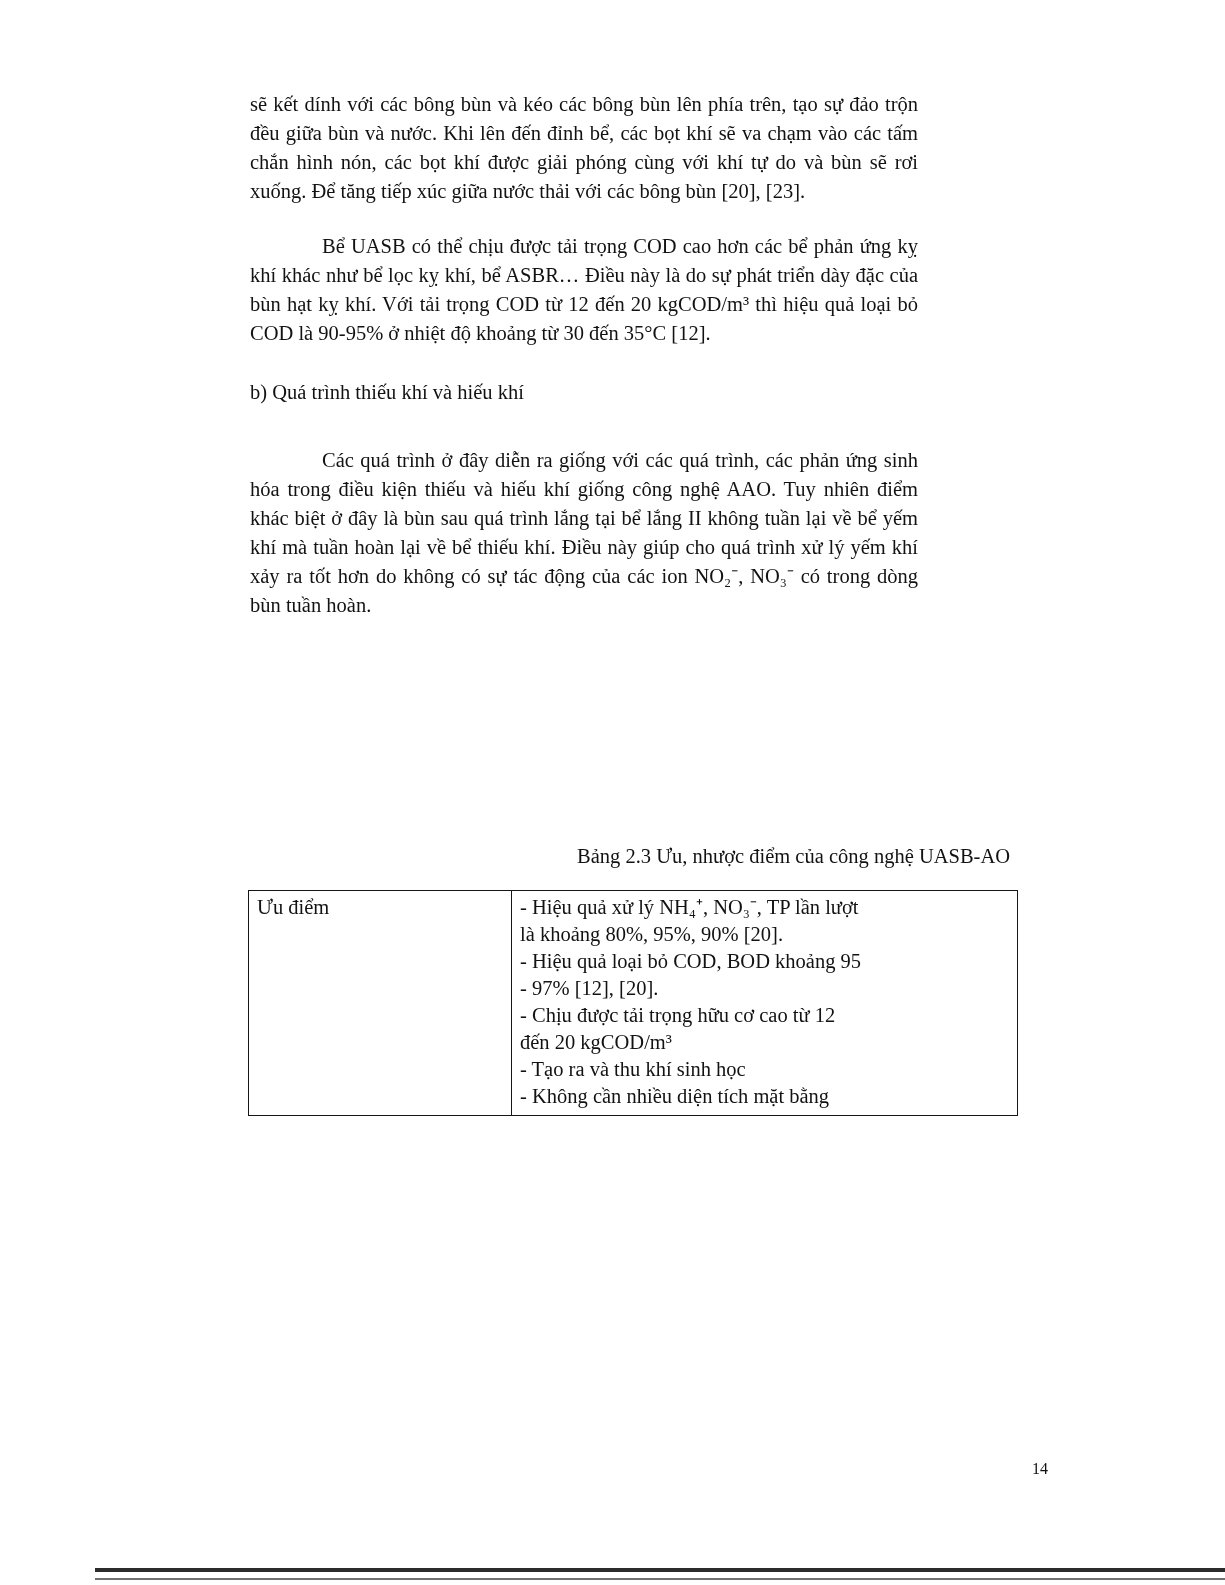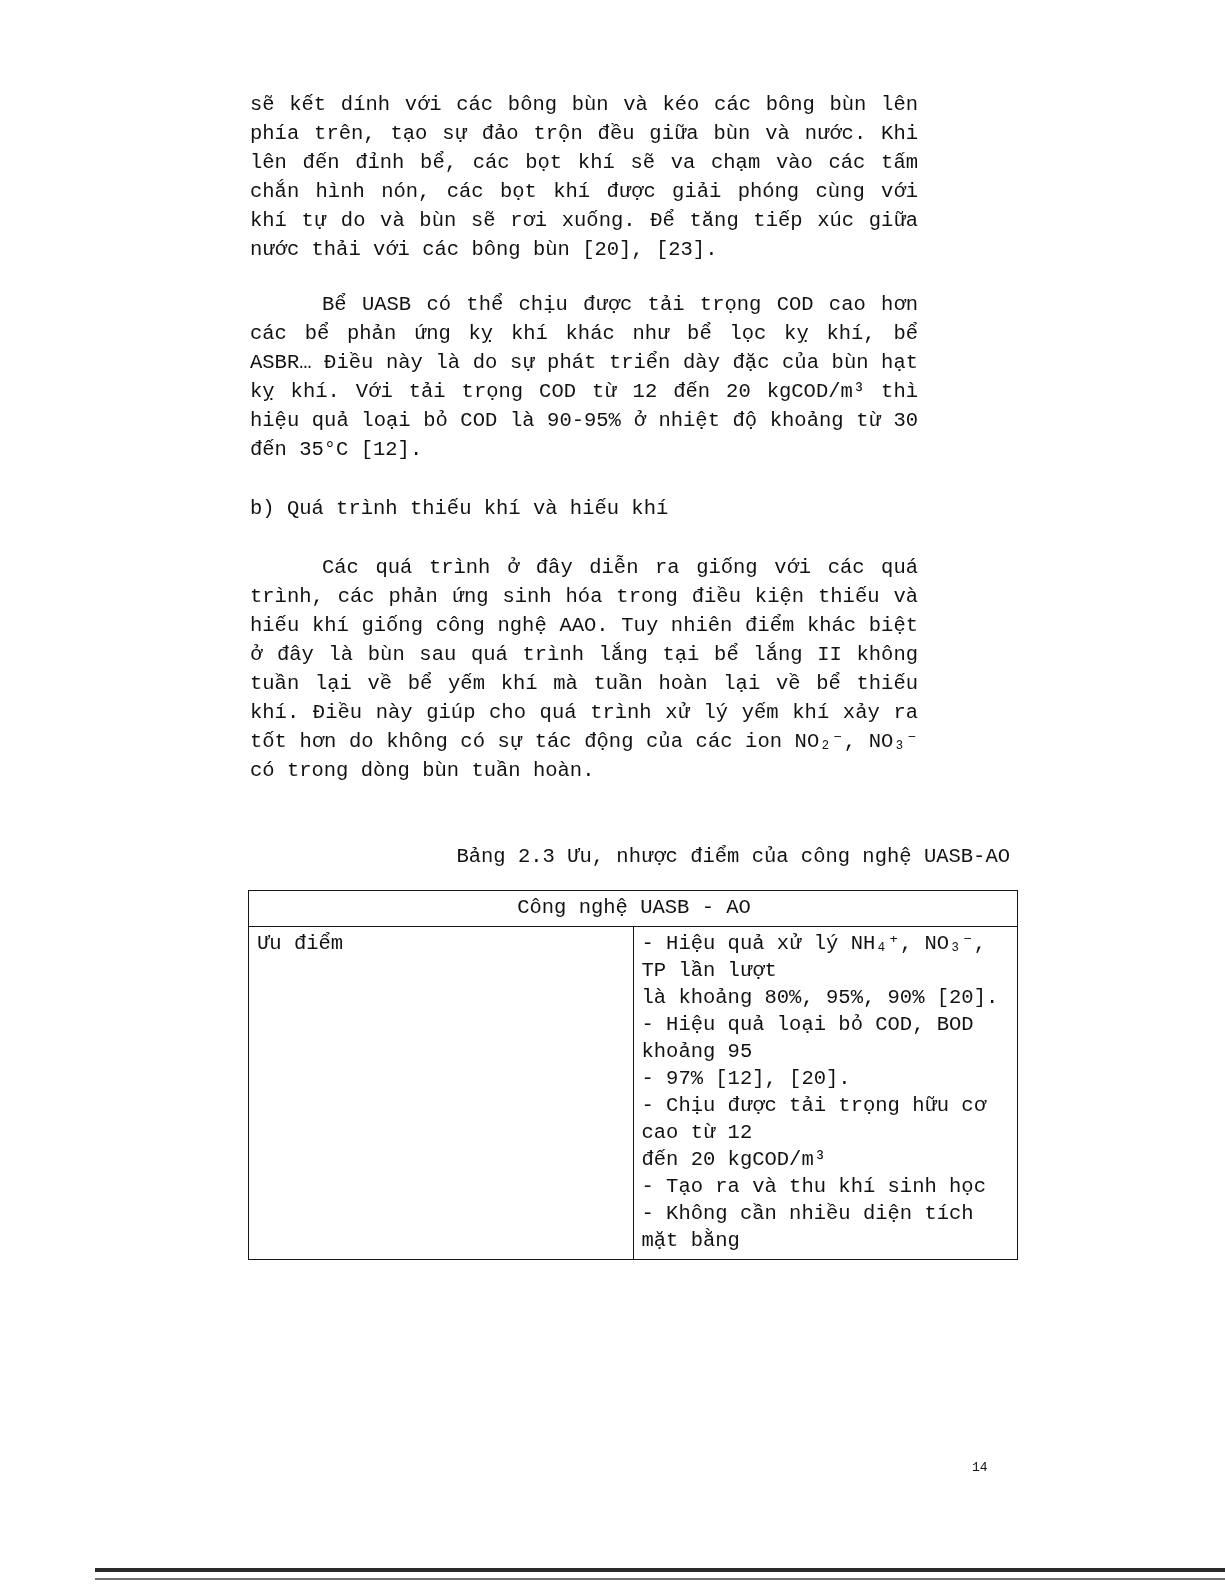--- a/index.html
+++ b/index.html
@@ -2,36 +2,36 @@
 <html lang="vi"><head>
 <meta charset="utf-8">
 <style>
   html,body{margin:0;padding:0;background:#ffffff;}
   .page{
     position:relative;
     width:1225px;
     height:1585px;
     background:#ffffff;
     overflow:hidden;
-    font-family:Liberation Mono, monospace;
+    font-family:Liberation Serif, serif;
     color:#121212;
   }
   .textcol{
     position:absolute;
     left:250px;
     top:90px;
     width:668px;
     font-size:20.5px;
     line-height:29px;
     text-align:justify;
   }
   .para{margin:0 0 26px 0;}
   .para.indent{text-indent:72px;}
   .heading{
-    margin:30px 0 30px 0;
+    margin:30px 0 39px 0;
     text-align:left;
     font-size:20.5px;
   }
   .caption{
     position:absolute;
     top:843px;
     left:210px;
     width:800px;
     text-align:right;
     font-size:20.5px;
@@ -55,22 +55,22 @@
   td.thead{
     text-align:center;
     padding-top:2px;
     padding-bottom:2px;
   }
   td.rowlabel{width:248px;}
   td.content{white-space:pre-line;}
   .pagenum{
     position:absolute;
     top:1460px;
-    left:972px;
-    font-size:13px;
+    left:1032px;
+    font-size:16px;
   }
   .scanline-a{
     position:absolute;
     top:1568px;
     left:95px;
     right:0;
     height:4px;
     background:#2b2b2b;
   }
   .scanline-b{
@@ -92,23 +92,20 @@
     <p class="para indent">Bể UASB có thể chịu được tải trọng COD cao hơn các bể phản ứng kỵ khí khác như bể lọc kỵ khí, bể ASBR… Điều này là do sự phát triển dày đặc của bùn hạt kỵ khí. Với tải trọng COD từ 12 đến 20 kgCOD/m³ thì hiệu quả loại bỏ COD là 90-95% ở nhiệt độ khoảng từ 30 đến 35°C [12].</p>
     <p class="heading">b) Quá trình thiếu khí và hiếu khí</p>
     <p class="para indent">Các quá trình ở đây diễn ra giống với các quá trình, các phản ứng sinh hóa trong điều kiện thiếu và hiếu khí giống công nghệ AAO. Tuy nhiên điểm khác biệt ở đây là bùn sau quá trình lắng tại bể lắng II không tuần lại về bể yếm khí mà tuần hoàn lại về bể thiếu khí. Điều này giúp cho quá trình xử lý yếm khí xảy ra tốt hơn do không có sự tác động của các ion NO₂⁻, NO₃⁻ có trong dòng bùn tuần hoàn.</p>
   </div>
 
   <div class="caption">Bảng 2.3 Ưu, nhược điểm của công nghệ UASB-AO</div>
 
   <table class="uasb">
     <tbody>
       <tr>
-        <td colspan="2" class="thead">Công nghệ UASB - AO</td>
-      </tr>
-      <tr>
         <td class="rowlabel">Ưu điểm</td>
         <td class="content">- Hiệu quả xử lý NH₄⁺, NO₃⁻, TP lần lượt
 là khoảng 80%, 95%, 90% [20].
 - Hiệu quả loại bỏ COD, BOD khoảng 95
 - 97% [12], [20].
 - Chịu được tải trọng hữu cơ cao từ 12
 đến 20 kgCOD/m³
 - Tạo ra và thu khí sinh học
 - Không cần nhiều diện tích mặt bằng</td>
       </tr>

